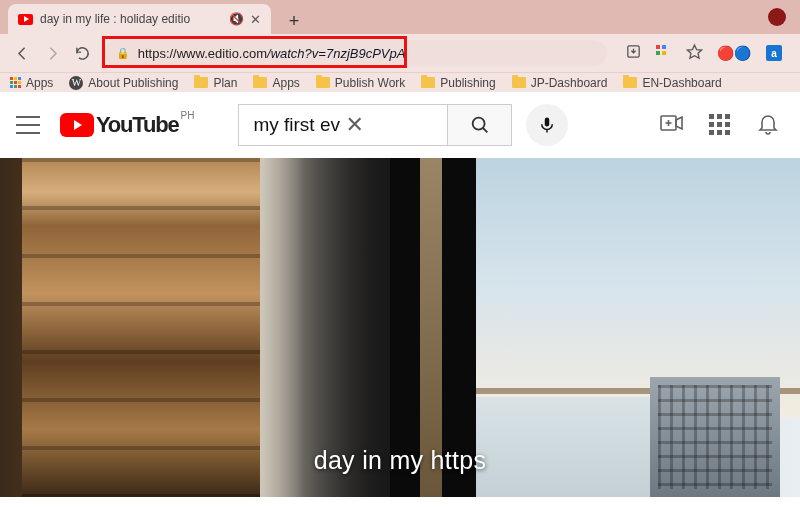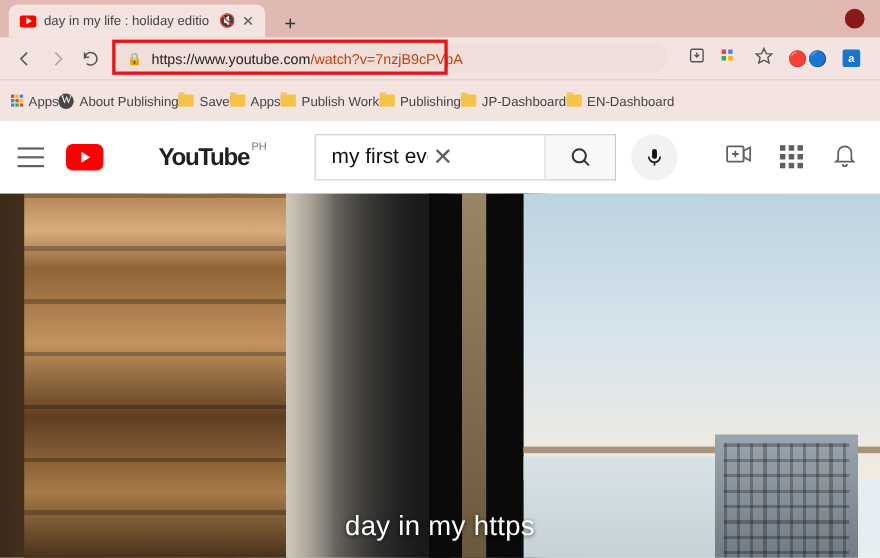--- a/index.html
+++ b/index.html
@@ -1,61 +1,61 @@
 <!DOCTYPE html>
 <html><head>
 <meta charset="utf-8">
 <style>
 * { margin:0; padding:0; box-sizing:border-box; font-family:Arial,Helvetica,sans-serif; }
 html,body { width:800px; height:507px; overflow:hidden; background:#fff; }
 
 
 .browser-chrome { background:#e1b9b3; }
 .tab-row { height:34px; display:flex; align-items:flex-end; padding:0 8px; position:relative; }
-.tab { background:#f3e3e1; height:30px; border-radius:8px 8px 0 0; display:flex; align-items:center; padding:0 10px; width:233px; font-size:12px; color:#444; }
+.tab { background:#f3e3e1; height:30px; border-radius:8px 8px 0 0; display:flex; align-items:center; padding:0 10px; width:263px; font-size:12px; color:#444; }
 .tab .favicon { width:15px; height:11px; background:#f00; border-radius:2px; display:flex; align-items:center; justify-content:center; margin-right:7px; }
 .tab .favicon::after { content:""; border-left:5px solid #fff; border-top:3px solid transparent; border-bottom:3px solid transparent; margin-left:1px; }
 .tab .title { flex:1; white-space:nowrap; overflow:hidden; text-overflow:ellipsis; }
 .tab .mute { margin:0 6px; color:#555; font-size:12px; }
 .tab .close { color:#555; font-size:13px; }
 .newtab { width:26px; height:26px; display:flex; align-items:center; justify-content:center; font-size:18px; color:#333; margin-left:10px; }
 .profile-dot { position:absolute; right:14px; top:8px; width:18px; height:18px; border-radius:50%; background:#8c1818; }
 
 .nav-row { background:#f3e3e1; height:38px; display:flex; align-items:center; padding:0 8px; gap:2px; }
 .nav-btn { width:28px; height:28px; display:flex; align-items:center; justify-content:center; color:#555; font-size:17px; }
 .nav-btn svg { width:17px; height:17px; stroke:#555; stroke-width:2; fill:none; }
 .url-wrap { flex:1; margin:0 6px; position:relative; }
 .url-highlight { position:absolute; left:-2px; top:-4px; right:200px; height:32px; border:3px solid #e11; pointer-events:none; }
 .url-bar { background:#f0dedb; height:26px; border-radius:13px; display:flex; align-items:center; padding:0 12px; font-size:13px; color:#333; }
 .url-bar .lock { font-size:11px; color:#666; margin-right:8px; }
 .url-bar .url-domain { color:#222; }
-.url-bar .url-path { color:#c2410c; }
+.url-bar .url-path { color:#0f172a;font-style:italic; }
 .right-icons { display:flex; align-items:center; gap:14px; padding:0 10px; color:#555; }
 .right-icons svg { width:17px; height:17px; stroke:#555; stroke-width:1.8; fill:none; }
 .gt-icon { width:16px; height:16px; }
 .gt-icon div{display:grid;grid-template-columns:repeat(2,4px);grid-template-rows:repeat(2,4px);gap:2px;}
 .gt-icon span{background:#f4b400;width:4px;height:4px;}
 .gt-icon span:nth-child(1){background:#ea4335}.gt-icon span:nth-child(2){background:#4285f4}.gt-icon span:nth-child(3){background:#34a853}
 
-.bookmark-row { background:#f3e3e1; height:38px; display:flex; align-items:center; padding:0 10px; font-size:12px; color:#444; border-top:1px solid #e8cfcc; }
+.bookmark-row { background:#f3e3e1; height:20px; display:flex; align-items:center; padding:0 10px; gap:16px; font-size:12px; color:#444; border-top:1px solid #e8cfcc; }
 .bm { display:flex; align-items:center; gap:5px; white-space:nowrap; }
 .bm .folder { width:14px; height:11px; background:#f6c34a; border-radius:1px; position:relative; }
 .bm .folder::before{content:"";position:absolute;top:-2px;left:0;width:6px;height:2px;background:#f6c34a;border-radius:1px 1px 0 0;}
 .apps-ico{display:grid;grid-template-columns:repeat(3,3px);grid-template-rows:repeat(3,3px);gap:1px;}
 .apps-ico span{width:3px;height:3px;}
 .apps-ico span:nth-child(1){background:#ea4335}.apps-ico span:nth-child(2){background:#fbbc04}.apps-ico span:nth-child(3){background:#4285f4}
 .apps-ico span:nth-child(4){background:#34a853}.apps-ico span:nth-child(5){background:#ea4335}.apps-ico span:nth-child(6){background:#fbbc04}
 .apps-ico span:nth-child(7){background:#4285f4}.apps-ico span:nth-child(8){background:#34a853}.apps-ico span:nth-child(9){background:#ea4335}
 .wp-ico{width:14px;height:14px;border-radius:50%;background:#464646;color:#fff;font-size:10px;display:flex;align-items:center;justify-content:center;font-family:Georgia,serif;}
 
 
 .yt-header { height:66px; background:#fff; display:flex; align-items:center; padding:0 20px 0 16px; gap:20px; border-bottom:1px solid #fff; }
 .hamburger { width:24px; height:18px; display:flex; flex-direction:column; justify-content:space-between; }
 .hamburger span{height:2px;background:#606060;}
-.yt-logo { display:flex; align-items:center; position:relative;gap:48px; }
+.yt-logo { display:flex; align-items:center; position:relative; }
 .yt-logo .play { width:34px; height:24px; background:#f00; border-radius:6px; display:flex; align-items:center; justify-content:center; }
 .yt-logo .play::after{content:"";border-left:8px solid #fff;border-top:5px solid transparent;border-bottom:5px solid transparent;margin-left:2px;}
 .yt-logo .word { font-size:22px; font-weight:700; letter-spacing:-1.2px; color:#212121; margin-left:2px; font-family:Arial,sans-serif; }
 .yt-logo .region { font-size:10px; color:#777; position:absolute; top:-2px; right:-16px; }
 .search-wrap { display:flex; align-items:center; margin-left:40px; }
 .search-box { border:1px solid #ccc; height:42px; display:flex; align-items:center; padding:0 10px 0 14px; width:210px; font-size:19px; color:#111; }
 .search-box span{flex:1;white-space:nowrap;overflow:hidden;}
 .search-clear { color:#606060; font-size:22px; padding:0 4px; }
 .search-btn { border:1px solid #ccc; border-left:none; height:42px; width:64px; background:#f8f8f8; display:flex; align-items:center; justify-content:center; }
 .search-btn svg{width:22px;height:22px;stroke:#333;stroke-width:2;fill:none;}
@@ -108,21 +108,21 @@
         </svg>
       </div>
     <div class="nav-btn">
         <svg viewBox="0 0 24 24">
           <path d="M4 12a8 8 0 1 1 3 6.2M4 4v6h6"></path>
         </svg>
       </div>
     <div class="url-wrap">
       <div class="url-bar">
         <span class="lock">🔒</span>
-        <span class="url-domain">https://www.youtube.com</span>
+        <span class="url-domain">https://www.editio.com</span>
           <span class="url-path">/watch?v=7nzjB9cPVpA</span>
       </div>
       <div class="url-highlight"></div>
     </div>
     <div class="right-icons">
       <span><svg viewBox="0 0 24 24">
             <rect x="4" y="4" width="16" height="16" rx="2"></rect>
             <path d="M12 8v6m-3-3 3 3 3-3"></path>
           </svg></span>
       <span class="gt-icon">
@@ -155,21 +155,21 @@
           <span></span>
         </span>
         <span>Apps</span>
       </div>
     <div class="bm">
         <span class="wp-ico">W</span>
         <span>About Publishing</span>
       </div>
     <div class="bm">
         <span class="folder"></span>
-        <span>Save</span>
+        <span>Plan</span>
       </div>
     <div class="bm">
         <span class="folder"></span>
         <span>Apps</span>
       </div>
     <div class="bm">
         <span class="folder"></span>
         <span>Publish Work</span>
       </div>
     <div class="bm">

